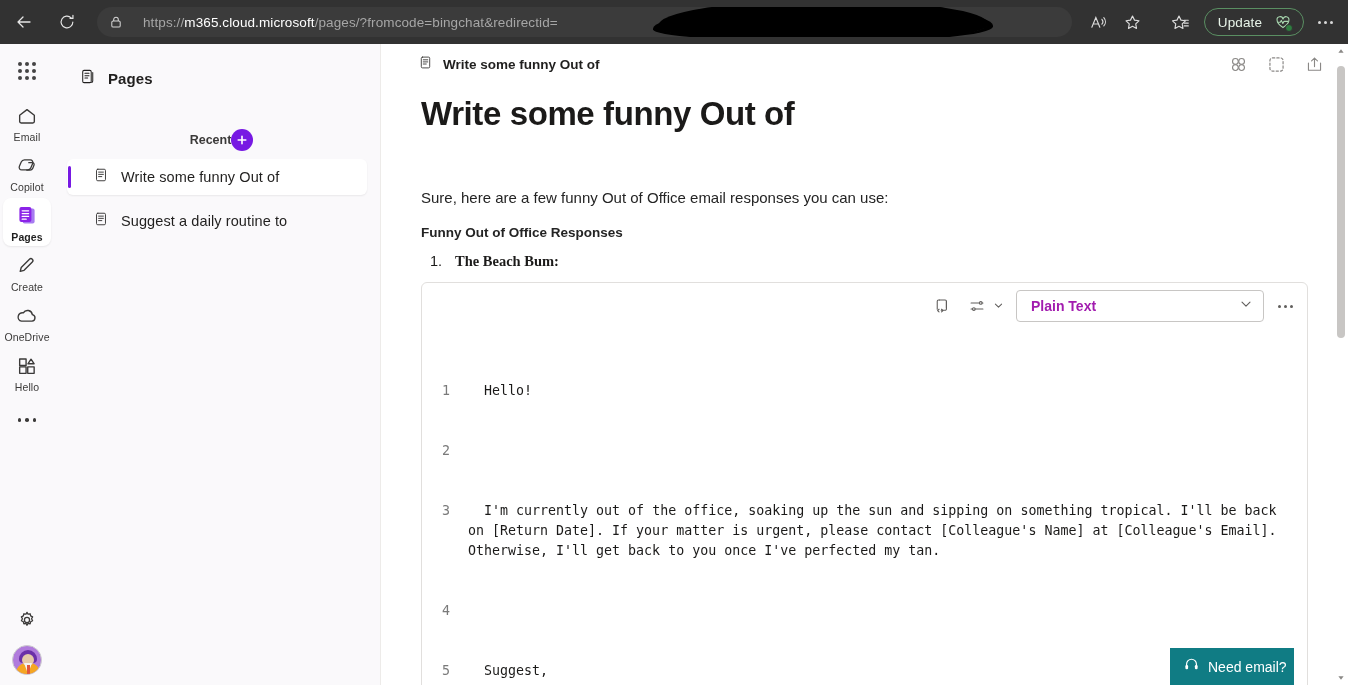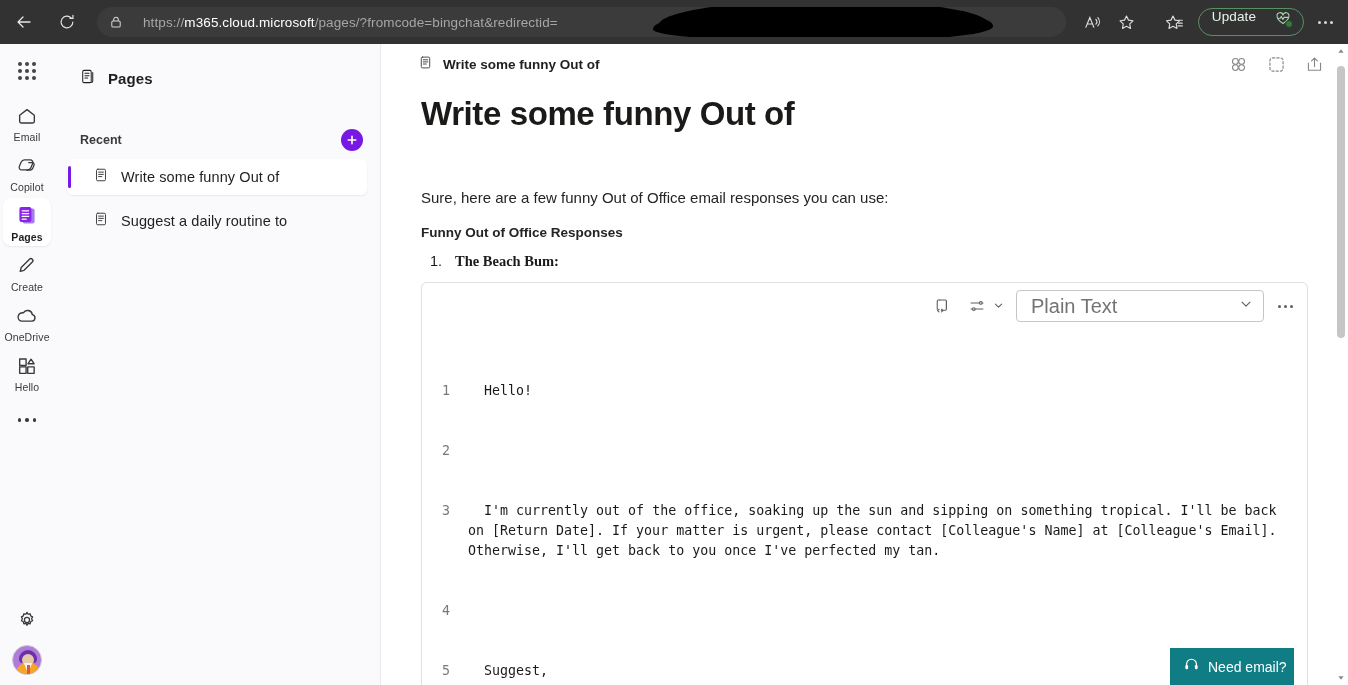--- a/index.html
+++ b/index.html
@@ -71,21 +71,21 @@
 
   .chrome-icon {
     width: 34px; height: 34px; flex: none;
     display: flex; align-items: center; justify-content: center;
     border-radius: 4px;
   }
   .update-btn {
     height: 28px; flex: none;
     border: 1px solid #5a8f62;
     border-radius: 14px;
-    display: flex; gap: 18px;
+    display: flex; align-items: center; gap: 12px;
     padding: 0 11px 0 13px;
     margin: 0 4px 0 6px;
     background: transparent;
   }
   .update-btn .label {
     color: #e8f4e9; font-size: 13.5px; letter-spacing: .1px;
   }
   .heart-badge { position: relative; width: 18px; height: 18px; }
   .heart-badge .dot {
     position: absolute; right: -1px; bottom: -1px;
@@ -188,21 +188,21 @@
     padding: 18px 13px 0 13px;
   }
   .nav-head {
     display: flex; align-items: center; gap: 11px;
     padding: 6px 0 0 13px;
   }
   .nav-head .title {
     font-size: 15px; font-weight: 700; color: #201f1e; letter-spacing: .1px;
   }
   .recent-row {
-    display: flex; align-items: center; justify-content: space-between;
+    display: flex; align-items: center; justify-content: center;
     padding: 0 4px 0 13px;
     margin-top: 40px; margin-bottom: 8px;
   }
   .recent-row .lbl {
     font-size: 12.5px; font-weight: 600; color: #3b3a39;
   }
   .add-btn {
     width: 22px; height: 22px; border-radius: 50%;
     background: #7719e3;
     display: flex; align-items: center; justify-content: center;
@@ -289,21 +289,21 @@
     display: flex; align-items: center; justify-content: center;
   }
   .tb-group { display: flex; align-items: center; gap: 5px; }
   .lang-select {
     width: 248px; height: 32px;
     border: 1px solid #c8c6c4; border-radius: 4px;
     background: #fff;
     display: flex; align-items: center; justify-content: space-between;
     padding: 0 10px 0 14px;
   }
-  .lang-select .v { font-size: 20px; color: #737373; }
+  .lang-select .v { font-size: 14px; color: #a21caf; font-weight: bold; }
   .tb-more { display: flex; gap: 3px; padding: 0 2px; }
   .tb-more i { width: 3px; height: 3px; border-radius: 50%; background: #605e5c; display:block; }
 
   .code-area {
     font-family: "DejaVu Sans Mono", monospace;
     font-size: 13.3px;
     line-height: 20px;
     color: #1b1a19;
     padding: 12px 16px 14px 16px;
     white-space: pre;

